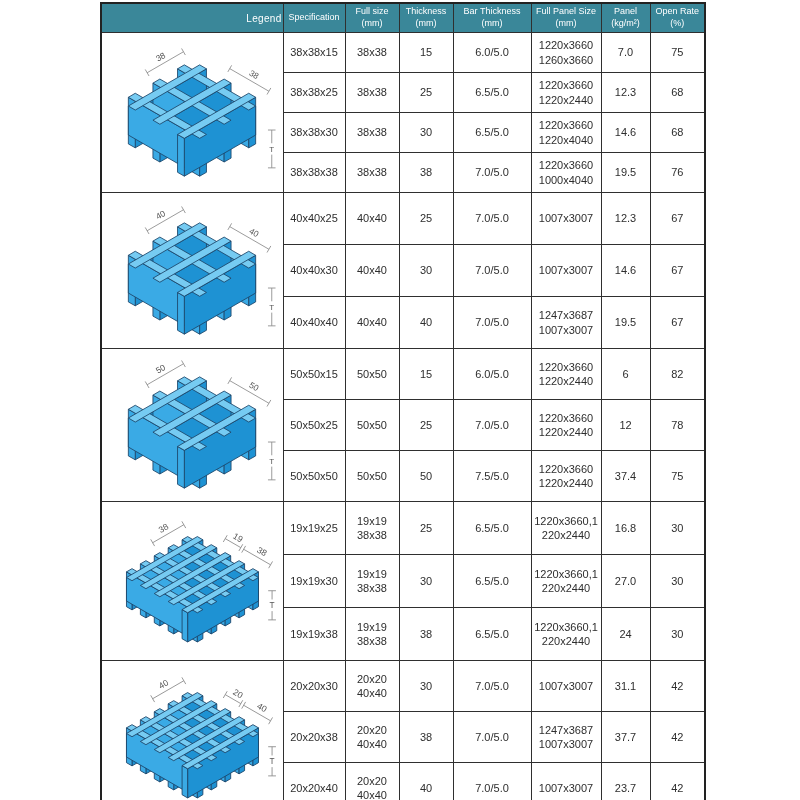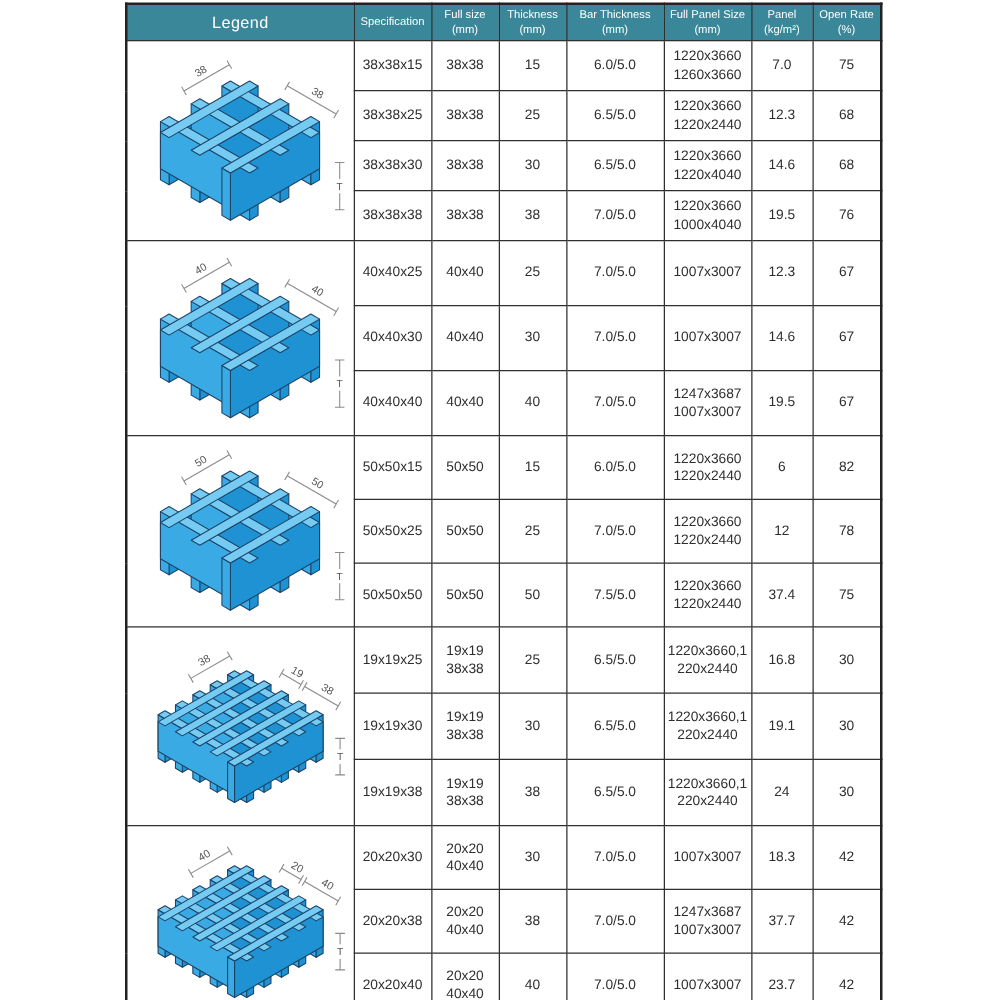--- a/index.html
+++ b/index.html
@@ -9,21 +9,21 @@
     position:absolute;left:100px;top:2px;width:604px;
     border-collapse:collapse;table-layout:fixed;
     border:2px solid #222222;
   }
   th,td{border:1px solid #2f2f2f;text-align:center;vertical-align:middle;padding:0 1px;}
   thead th{
     background:var(--header-bg,#3a8799);color:var(--header-text,#ffffff);
     font-weight:normal;font-size:9px;line-height:1.3;height:28px;
   }
   thead th .hdr{white-space:nowrap;}
-  th.legend-h{font-size:13px;letter-spacing:.3px;}
+  th.legend-h{font-size:10px;letter-spacing:.3px;text-align:right;}
   td{font-size:11px;color:#2e2e2e;line-height:1.3;background:#ffffff;}
   tr.g0 td{height:39px;}
   tr.g1 td{height:51px;}
   tr.g2 td{height:50px;}
   tr.g3 td{height:52px;}
   tr.g4 td{height:50px;}
   td.legend-cell{padding:1px;}
   td.legend-cell svg{display:block;margin:0 auto;}
 </style>
 </head>
@@ -508,21 +508,21 @@
             <div>30</div>
           </td>
           <td>
             <div>6.5/5.0</div>
           </td>
           <td>
             <div>1220x3660,1</div>
             <div>220x2440</div>
           </td>
           <td>
-            <div>19.1</div>
+            <div>27.0</div>
           </td>
           <td>
             <div>30</div>
           </td>
         </tr>
         <tr class="g3">
           <td>
             <div>19x19x38</div>
           </td>
           <td>
@@ -608,21 +608,21 @@
           <td>
             <div>30</div>
           </td>
           <td>
             <div>7.0/5.0</div>
           </td>
           <td>
             <div>1007x3007</div>
           </td>
           <td>
-            <div>18.3</div>
+            <div>31.1</div>
           </td>
           <td>
             <div>42</div>
           </td>
         </tr>
         <tr class="g4">
           <td>
             <div>20x20x38</div>
           </td>
           <td>

